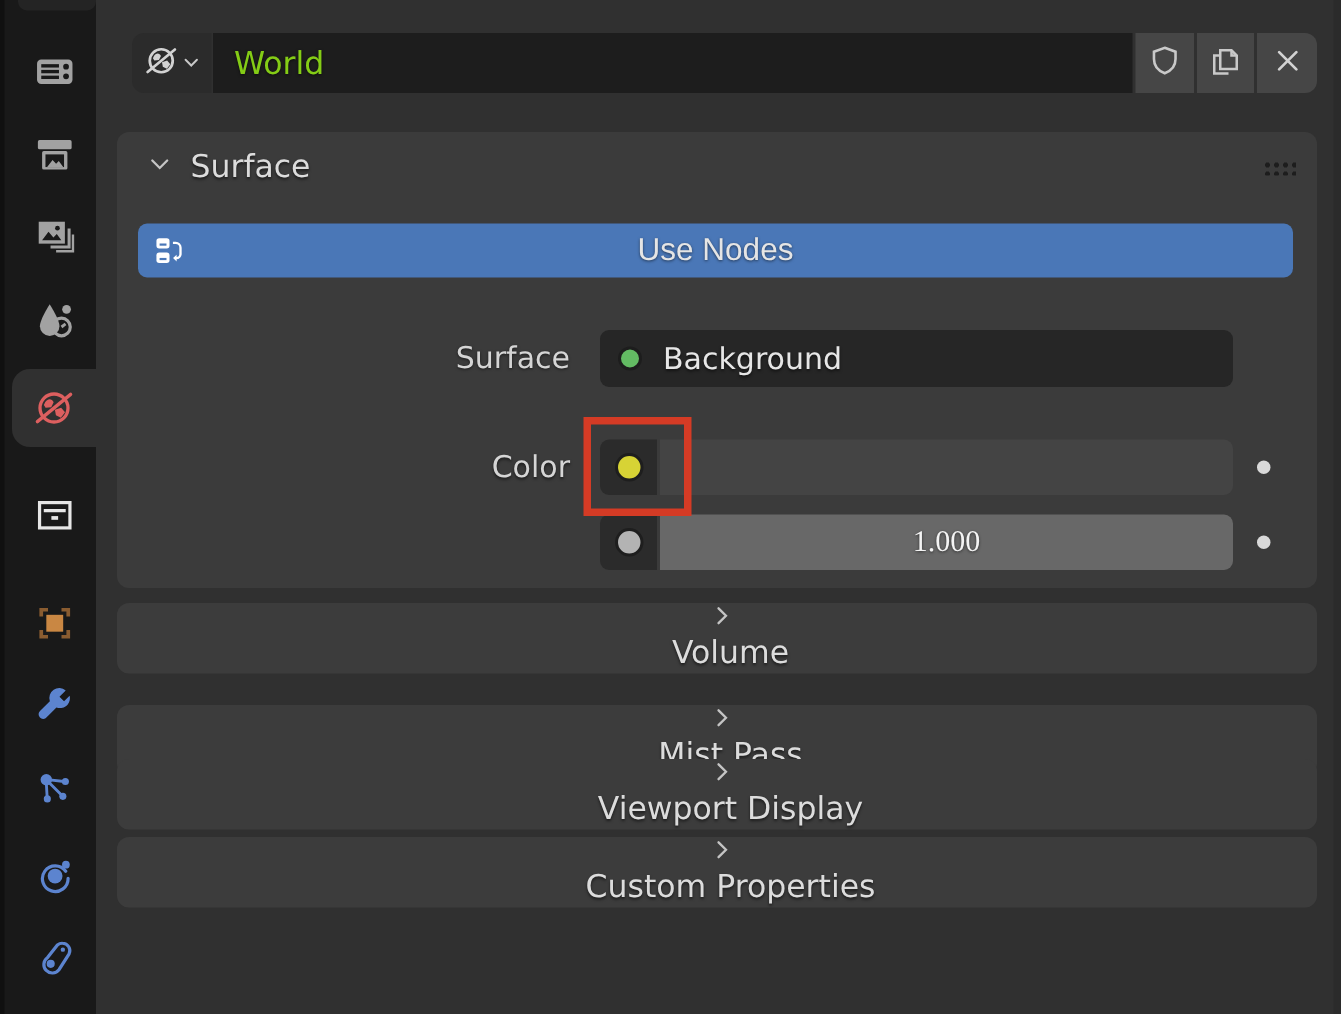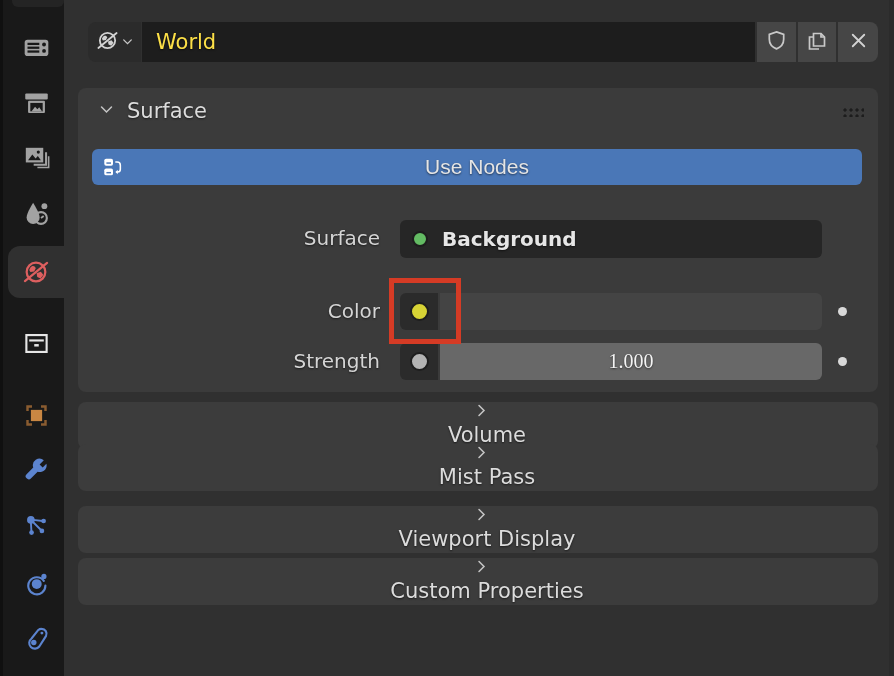--- a/index.html
+++ b/index.html
@@ -16,21 +16,21 @@
   .tab svg{display:block;}
 
   
   .main-right-edge{position:absolute;left:889px;top:0;width:5px;height:676px;background:#2b2b2b;}
 
   
   .idbar-selector{position:absolute;left:88px;top:22px;width:53px;height:40px;background:#2b2b2b;
                   border-radius:8px 0 0 8px;display:flex;align-items:center;justify-content:center;gap:2px;}
   .idbar-name{position:absolute;left:142px;top:22px;width:613px;height:40px;background:#1d1d1d;
               display:flex;align-items:center;padding-left:14px;box-sizing:border-box;}
-  .idbar-name .txt{color:#fde047;font-size:21px;}
+  .idbar-name .txt{color:#84cc16;font-size:21px;}
   .idbtn{position:absolute;top:22px;height:40px;background:#464646;border:none;padding:0;margin:0;
          display:flex;align-items:center;justify-content:center;cursor:default;}
   .idbtn.shield{left:757px;width:39px;}
   .idbtn.copy{left:798px;width:38px;}
   .idbtn.unlink{left:838px;width:40px;border-radius:0 8px 8px 0;}
 
   
   .panel{position:absolute;left:78px;width:800px;background:#3b3b3b;border-radius:8px;}
   .panel.collapsed{height:47px;background:#3c3c3c;}
   .panel-header{position:absolute;left:0;top:0;width:100%;height:46px;display:flex;align-items:center;
@@ -44,21 +44,21 @@
   
   .use-nodes{position:absolute;left:14px;top:61px;width:770px;height:36px;background:#4a77b7;
              border:none;border-radius:6px;display:flex;align-items:center;justify-content:center;cursor:default;}
   .use-nodes .icon{position:absolute;left:10px;top:7px;}
   .use-nodes .txt{color:#e5e5e5;font-size:21px;}
 
   .row-label{position:absolute;left:0;width:302px;text-align:right;display:block;
              color:#d5d5d5;font-size:20px;text-shadow:0 1px 2px rgba(0,0,0,.55);}
   .field{position:absolute;box-sizing:border-box;}
   .menu-field{left:322px;width:422px;height:38px;background:#262626;border-radius:6px;
-              display:flex;align-items:center;padding-left:12px;font-weight:bold;}
+              display:flex;align-items:center;padding-left:12px;}
   .menu-field .txt{margin-left:14px;color:#e6e6e6;}
   .node-dot{width:16px;height:16px;border-radius:50%;background:#63bb63;border:2px solid #1d1d1d;box-sizing:border-box;}
 
   .socket-btn{left:322px;width:38px;height:37px;background:#2b2b2b;border-radius:6px 0 0 6px;
               display:flex;align-items:center;justify-content:center;}
   .socket-circle{width:19px;height:19px;border-radius:50%;box-sizing:border-box;border:2.5px solid #1e1e1e;}
   .socket-circle.yellow{background:#d7d335;}
   .socket-circle.gray{background:#b3b3b3;}
   .color-bar{left:362px;width:382px;height:37px;background:#444444;border-radius:0 6px 6px 0;}
   .slider{left:362px;width:382px;height:37px;background:#686868;border-radius:0 6px 6px 0;
@@ -260,21 +260,20 @@
       <span class="node-dot"></span>
       <span class="txt">Background</span>
     </div>
 
     <span class="row-label" style="top:211px">Color</span>
     <div class="field socket-btn" style="top:205px">
       <span class="socket-circle yellow"></span>
     </div>
     <div class="field color-bar" style="top:205px"></div>
 
-    <span class="row-label" style="top:261px">Strength</span>
     <div class="field socket-btn" style="top:255px">
       <span class="socket-circle gray"></span>
     </div>
     <div class="field slider" style="top:255px">
       <span class="txt">1.000</span>
     </div>
   </div>
 
   <span class="decor-dot" style="left:838px;top:307px"></span>
   <span class="decor-dot" style="left:838px;top:357px"></span>
@@ -284,21 +283,21 @@
   <div class="panel collapsed" style="top:402px">
     <div class="panel-header">
       <span><svg width="17" height="17" viewBox="0 0 24 24">
         <path d="M8.5 5 l7 7 -7 7" fill="none" stroke="#c4c4c4" stroke-width="2.2" stroke-linecap="round"></path>
           </svg></span>
       <span class="panel-title">Volume</span>
       <span class="drag-dots"></span>
     </div>
   </div>
 
-  <div class="panel collapsed" style="top:444px">
+  <div class="panel collapsed" style="top:470px">
     <div class="panel-header">
       <span><svg width="17" height="17" viewBox="0 0 24 24">
         <path d="M8.5 5 l7 7 -7 7" fill="none" stroke="#c4c4c4" stroke-width="2.2" stroke-linecap="round"></path>
           </svg></span>
       <span class="panel-title">Mist Pass</span>
       <span class="drag-dots"></span>
     </div>
   </div>
 
   <div class="panel collapsed" style="top:558px">

